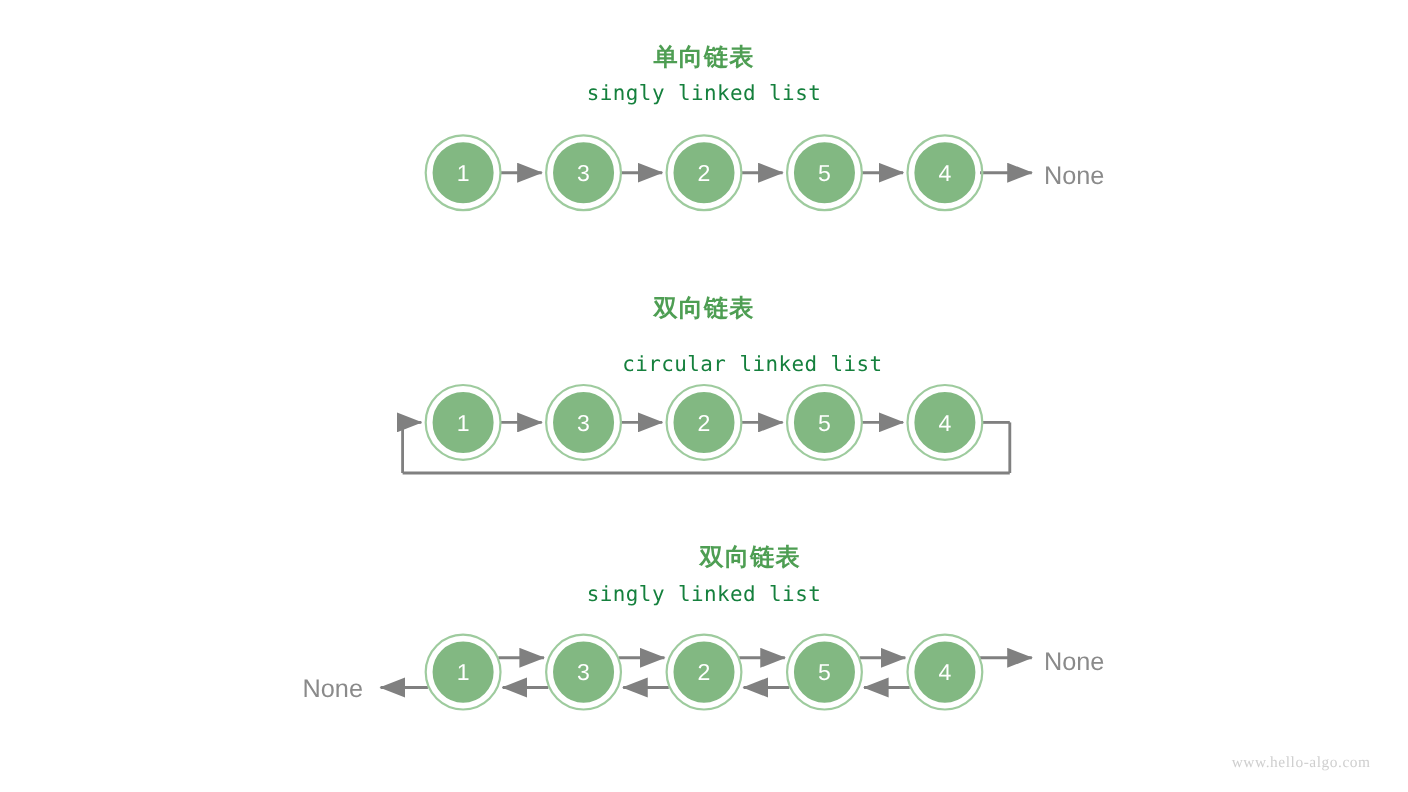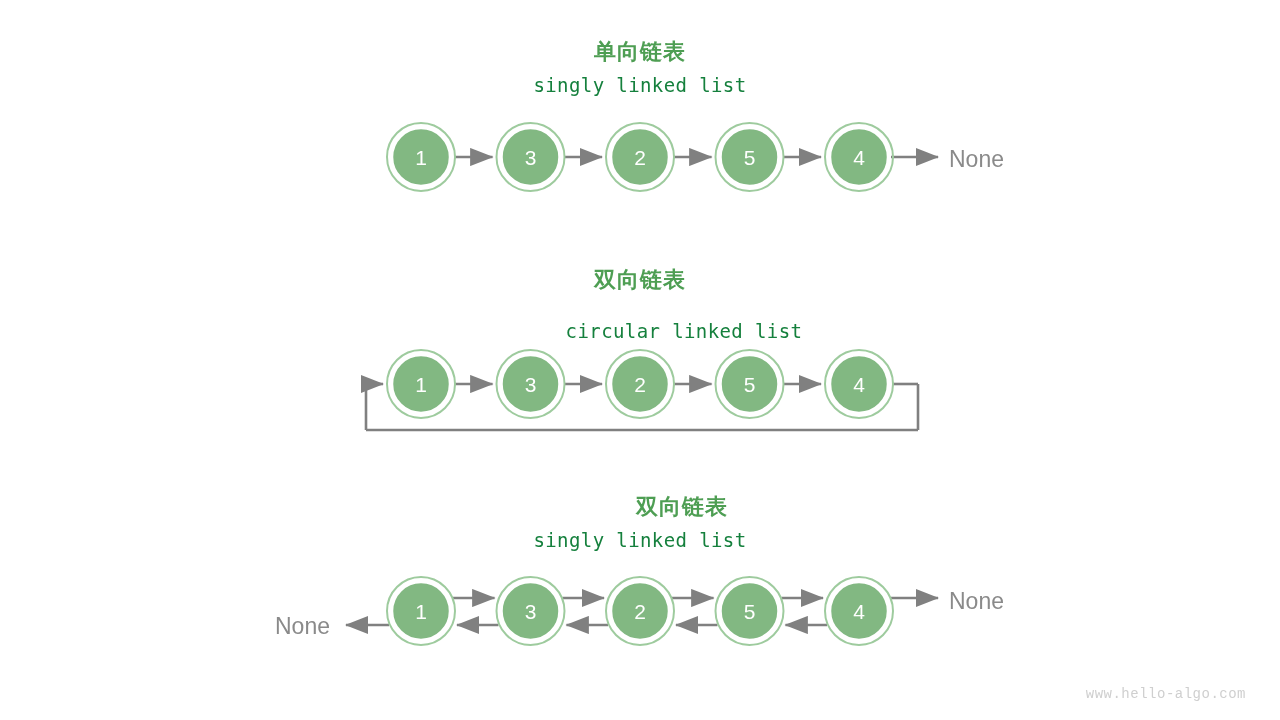--- a/index.html
+++ b/index.html
@@ -51,21 +51,21 @@
   }
   .node-value {
     font-family: "Liberation Sans", sans-serif;
     font-size: 21px;
     fill: #ffffff;
   }
   .watermark {
     position: absolute;
     right: 34px;
     bottom: 18px;
-    font-family: Liberation Mono, monospace;
+    font-family: Liberation Serif, serif;
     font-size: 14px;
     color: #cfcfcf;
     letter-spacing: 0.5px;
   }
   .title1 { top: 37px; }
   .sub1   { top: 74px; }
   .title2 { top: 265px; }
   .sub2   { top: 320px; margin-left: 44px; }
   .title3 { top: 492px; margin-left: 42px; }
   .sub3   { top: 529px; }

